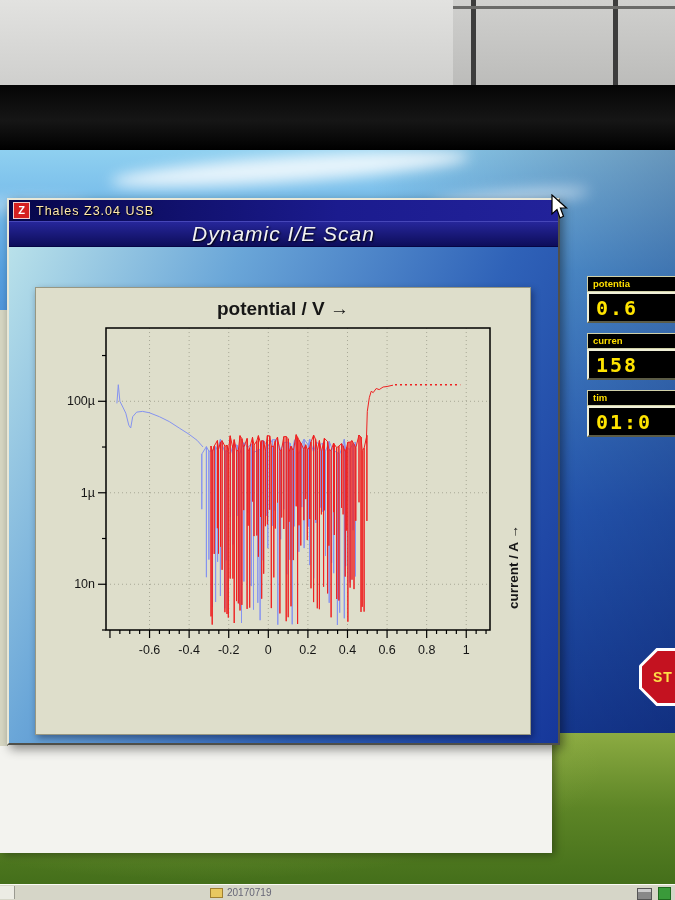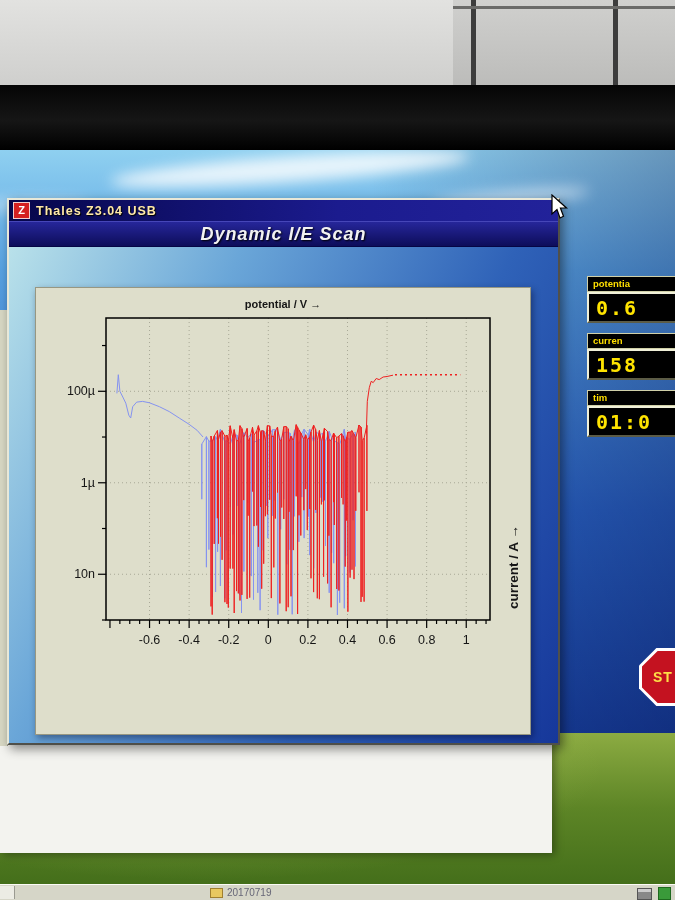--- a/index.html
+++ b/index.html
@@ -30,30 +30,30 @@
                 border-top:1px solid #bdbdb8;box-shadow:3px 2px 8px rgba(0,0,0,.35);}
   .left-strip{position:absolute;left:0;top:160px;width:7px;height:436px;background:#d8d8c4;border-right:1px solid #9a9a88;}
   
   .app-window{position:absolute;left:7px;top:48px;width:549px;height:543px;
               border:2px solid;border-color:#e8e8d8 #50504a #50504a #e8e8d8;
               box-shadow:3px 4px 10px rgba(0,0,0,.45);background:#2f62b8;}
   .titlebar{height:21px;display:flex;align-items:center;padding:0 4px;
             background:linear-gradient(90deg,#06064a,#1b1b8e 60%,#22229a);}
   .zicon{width:15px;height:15px;margin-right:6px;background:#d42020;border:1px solid #f0d0d0;
          color:#fff;font-weight:bold;font-size:11px;line-height:15px;text-align:center;}
-  .title{color:#ffe9a8;font-weight:bold;font-size:12.5px;letter-spacing:1px;text-shadow:1px 1px 1px #000;}
+  .title{color:#ffe9a8;font-weight:normal;font-size:12.5px;letter-spacing:1px;text-shadow:1px 1px 1px #000;}
   .subtitlebar{height:24px;display:flex;align-items:center;justify-content:center;
                background:linear-gradient(180deg,#26269a,#0d0d5a);border-top:1px solid #4646b8;border-bottom:1px solid #050545;}
-  .subtitlebar span{color:#f2f2f2;font-style:italic;font-weight:bold;font-size:18px;letter-spacing:1px;text-shadow:1px 1px 2px #000;}
+  .subtitlebar span{color:#f2f2f2;font-style:italic;font-weight:normal;font-size:21px;letter-spacing:1px;text-shadow:1px 1px 2px #000;}
   .window-body{position:relative;height:calc(100% - 47px);
                background:linear-gradient(115deg,#b9e1ea 0%,#6aa6d8 30%,#2f62b8 65%,#16379a 100%);}
   
   .chart-panel{position:absolute;left:26px;top:40px;width:494px;height:446px;background:#dedecb;
                border:1px solid #979782;box-shadow:2px 3px 7px rgba(0,0,30,.4);}
-  .chart-title{text-align:center;margin-top:10px;font-size:11px;font-weight:bold;color:#161616;}
+  .chart-title{text-align:center;margin-top:10px;font-size:19px;font-weight:bold;color:#161616;}
   #chart{display:block;margin:0 auto;}
   .right-axis-label{position:absolute;left:calc(100% - 24px);top:72%;transform:rotate(-90deg);
                     transform-origin:0 0;white-space:nowrap;font-weight:bold;font-size:13.5px;color:#161616;}
   
   .displays{position:absolute;right:-14px;top:126px;width:102px;display:flex;flex-direction:column;gap:10px;}
   .display{display:flex;flex-direction:column;}
   .dlabel{height:14px;line-height:14px;background:#000;color:#ffdf00;font-size:9.5px;font-weight:bold;
           padding-left:5px;border:1px solid #d0d0a8;width:86px;}
   .dvalue{height:27px;background:#000;border:2px solid;border-color:#f0f0d8 #5c5c46 #5c5c46 #f0f0d8;
           color:#ffe400;font-family:"DejaVu Sans Mono",monospace;font-weight:bold;font-size:20px;

